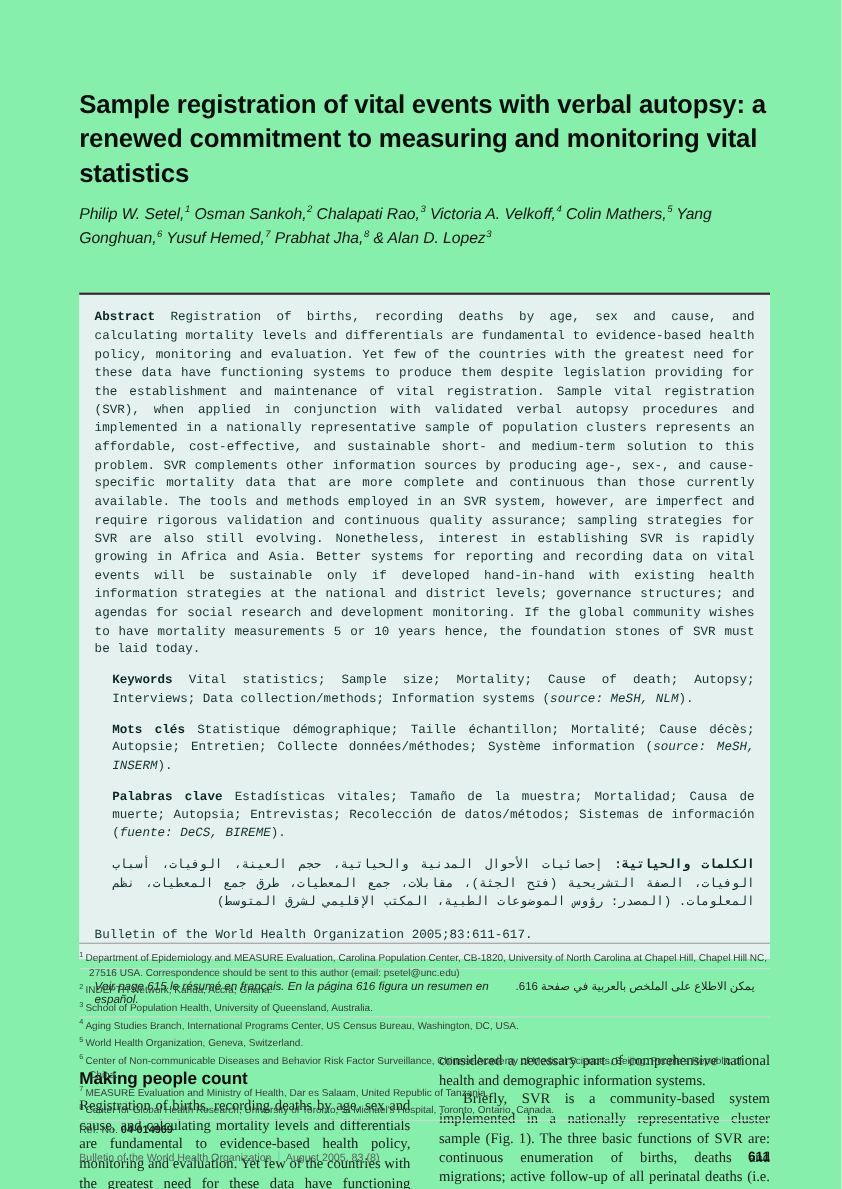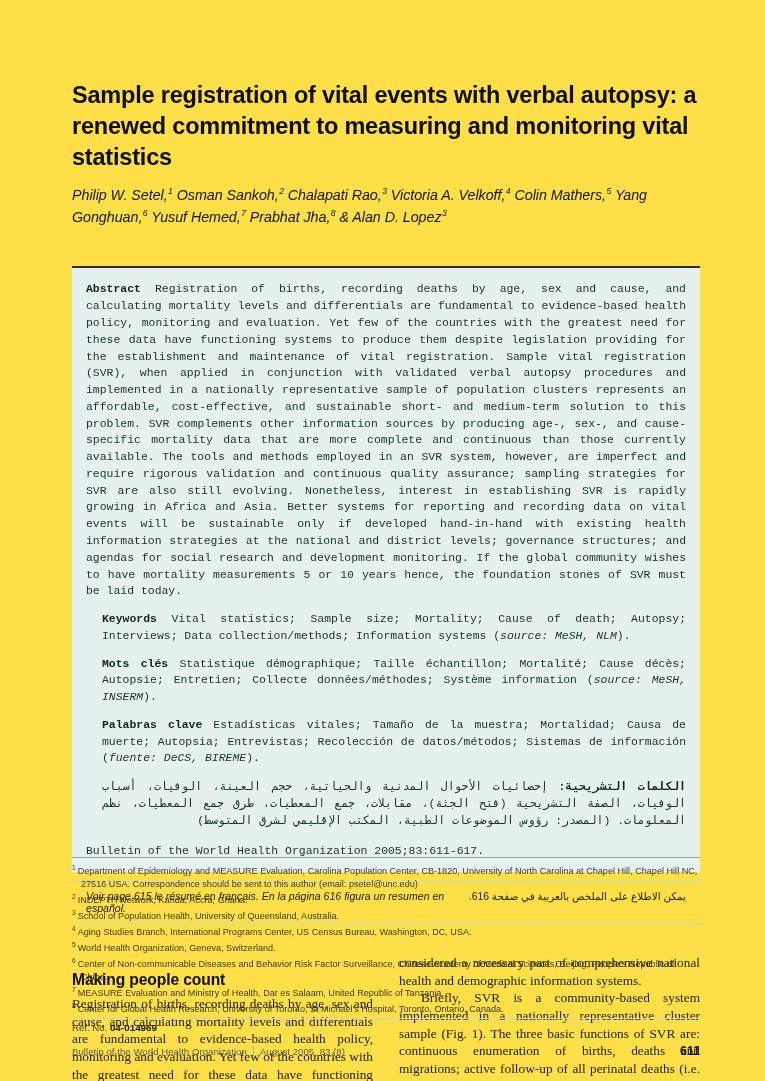--- a/index.html
+++ b/index.html
@@ -9,21 +9,21 @@
   }
   body {
     font-family: "Liberation Sans", sans-serif;
     -webkit-font-smoothing: antialiased;
   }
   #page {
     position: relative;
     width: 765px;
     height: 1081px;
     box-sizing: border-box;
-    background: #fde047;
+    background: #86efac;
     overflow: hidden;
   }
   
   #page-frame {
     position: absolute;
     left: 9px;
     top: 9px;
     width: 747px;
     height: 1063px;
     box-sizing: border-box;
@@ -251,21 +251,21 @@
         <b>Mots clés</b>
         <span>Statistique démographique; Taille échantillon; Mortalité; Cause décès; Autopsie; Entretien; Collecte données/méthodes; Système information (</span><i>source: MeSH, INSERM</i><span>).</span>
       </p>
 
       <p class="kw">
         <b>Palabras clave</b>
         <span>Estadísticas vitales; Tamaño de la muestra; Mortalidad; Causa de muerte; Autopsia; Entrevistas; Recolección de datos/métodos; Sistemas de información (</span><i>fuente: DeCS, BIREME</i><span>).</span>
       </p>
 
       <p class="kw arabic">
-        <b>الكلمات التشريحية:</b>
+        <b>الكلمات والحياتية:</b>
         <span>إحصائيات الأحوال المدنية والحياتية، حجم العينة، الوفيات، أسباب الوفيات، الصفة التشريحية (فتح الجثة)، مقابلات، جمع المعطيات، طرق جمع المعطيات، نظم المعلومات. (المصدر: رؤوس الموضوعات الطبية، المكتب الإقليمي لشرق المتوسط)</span>
       </p>
 
       <p class="citation">Bulletin of the World Health Organization 2005;83:611-617.</p>
 
     </div>
 
     <div class="resume-row">
       <span class="resume-fr">Voir page 615 le résumé en français. En la página 616 figura un resumen en español.</span>
       <span class="resume-ar">يمكن الاطلاع على الملخص بالعربية في صفحة 616.</span>

